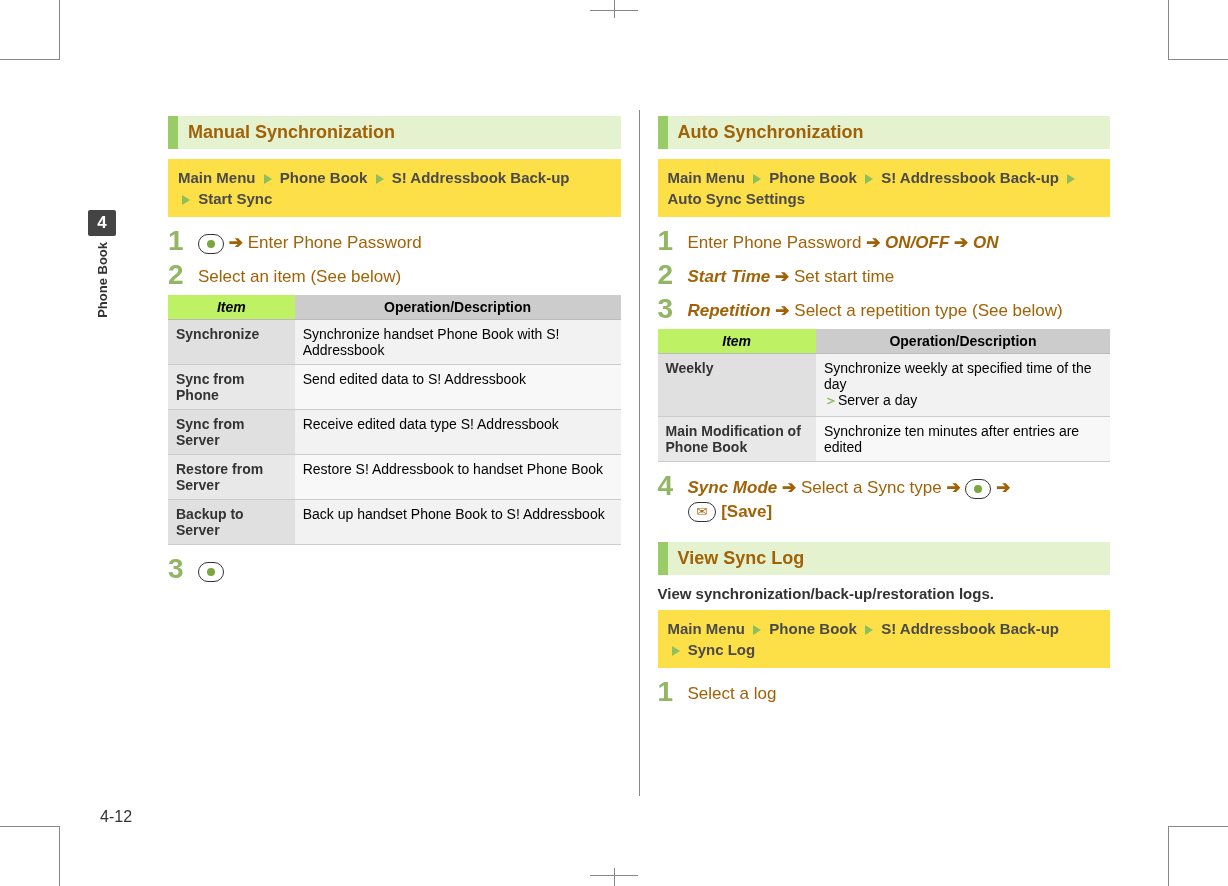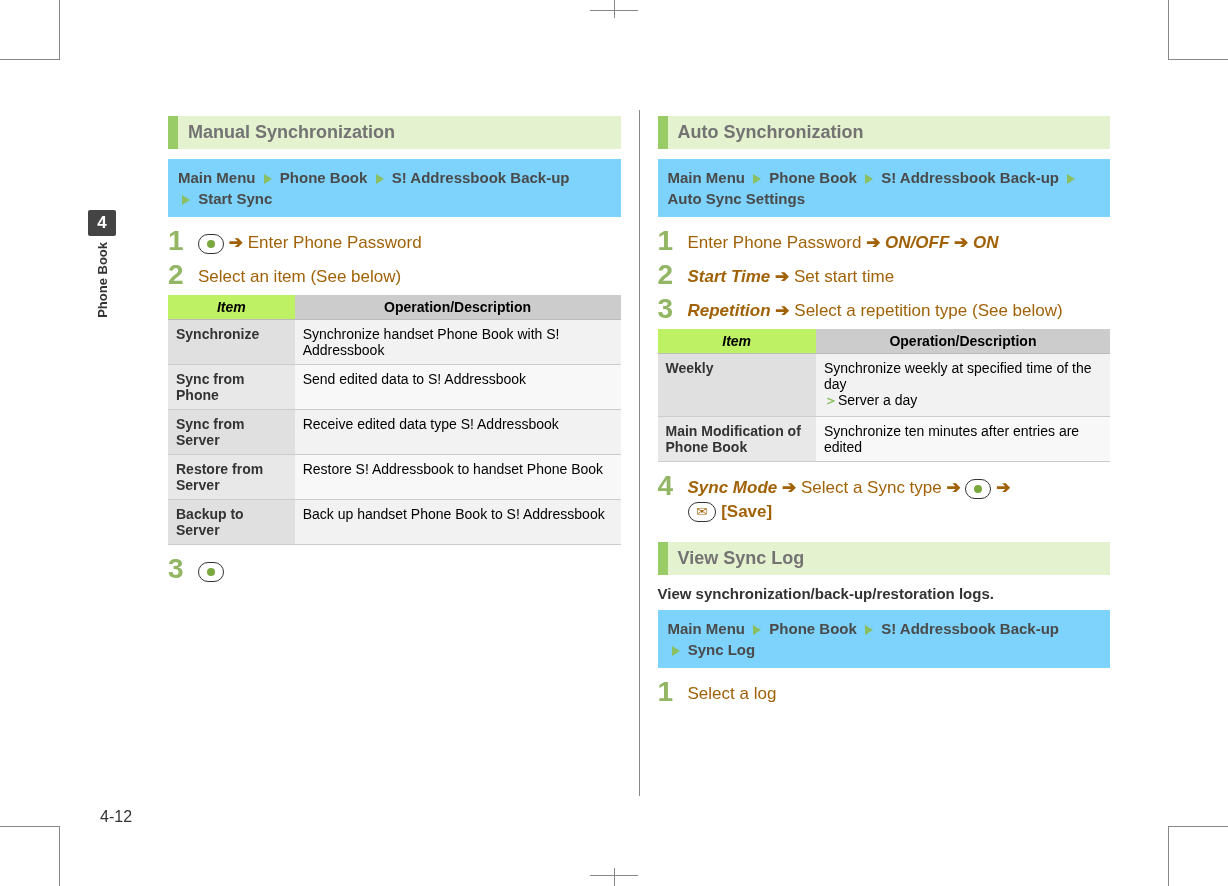--- a/index.html
+++ b/index.html
@@ -79,26 +79,26 @@
     background: #e5f2cf;
     margin: 6px 0 10px 0;
   }
   .sec-head .bar {
     width: 10px;
     background: #99cc66;
   }
   .sec-head .txt {
     font-size: 18px;
     font-weight: bold;
-    color: #737373;
+    color: #a16207;
     padding: 6px 10px;
     flex: 1;
   }
   .nav-box {
-    background: #7dd3fc;
+    background: #fde047;
     font-size: 15px;
     font-weight: bold;
     color: #4a4a4a;
     padding: 8px 10px;
     line-height: 1.4;
     margin-bottom: 10px;
   }
   .nav-box .arrow {
     display: inline-block;
     width: 0; height: 0;

